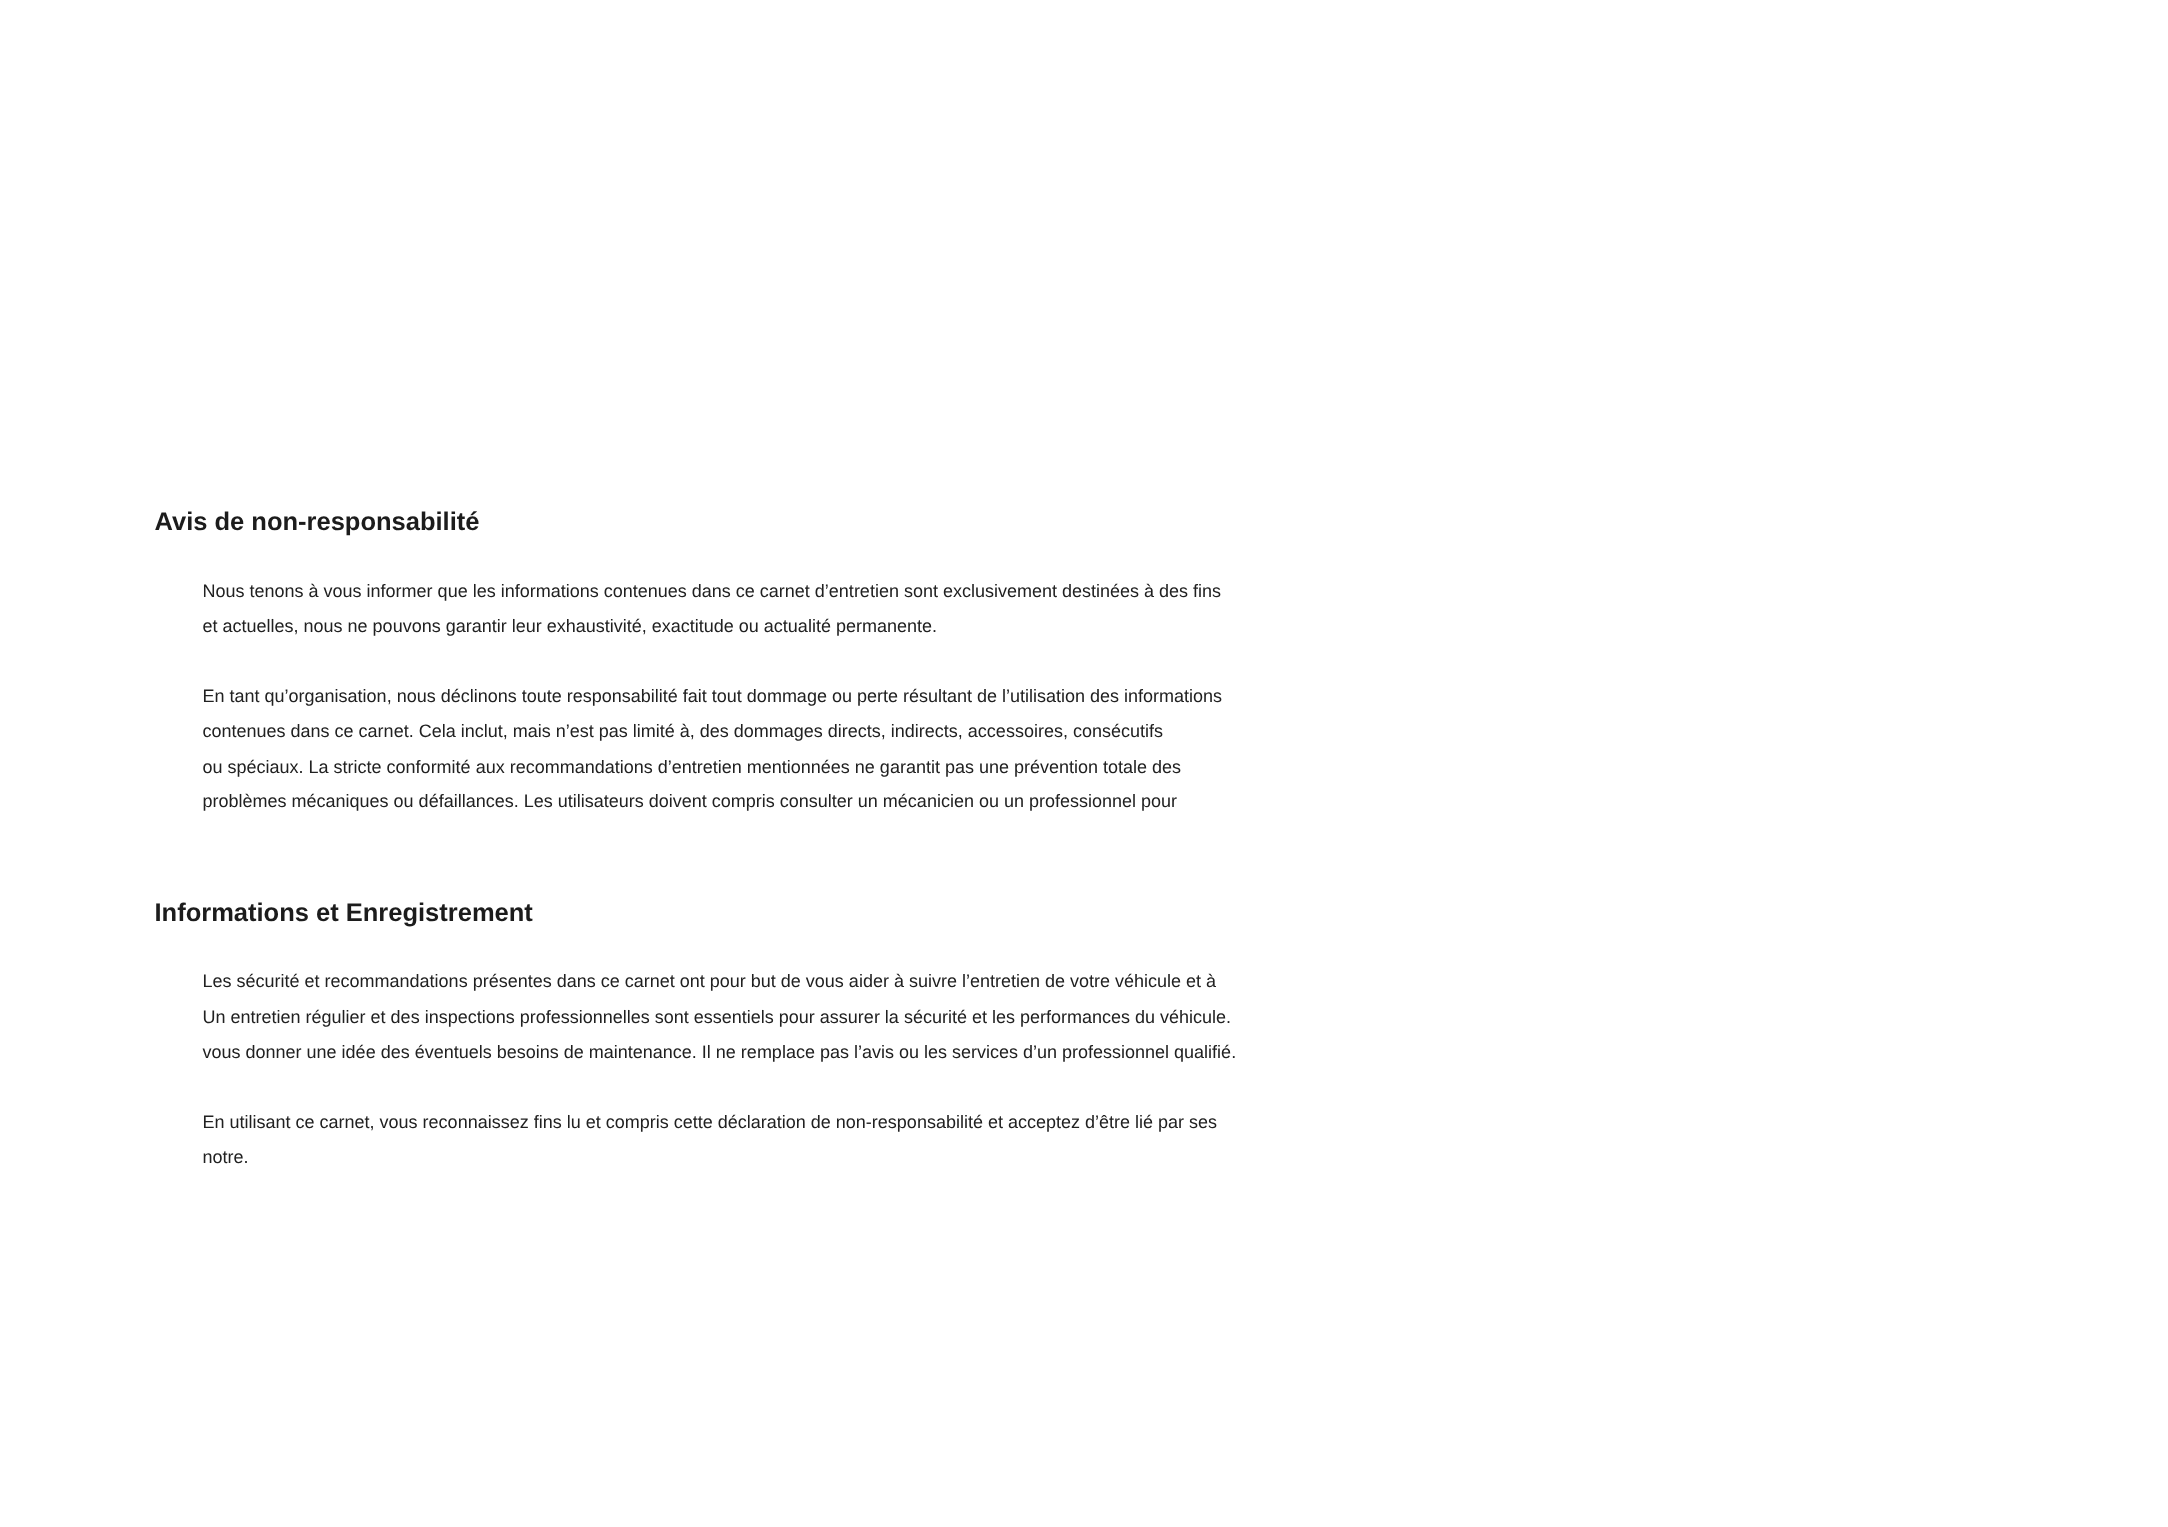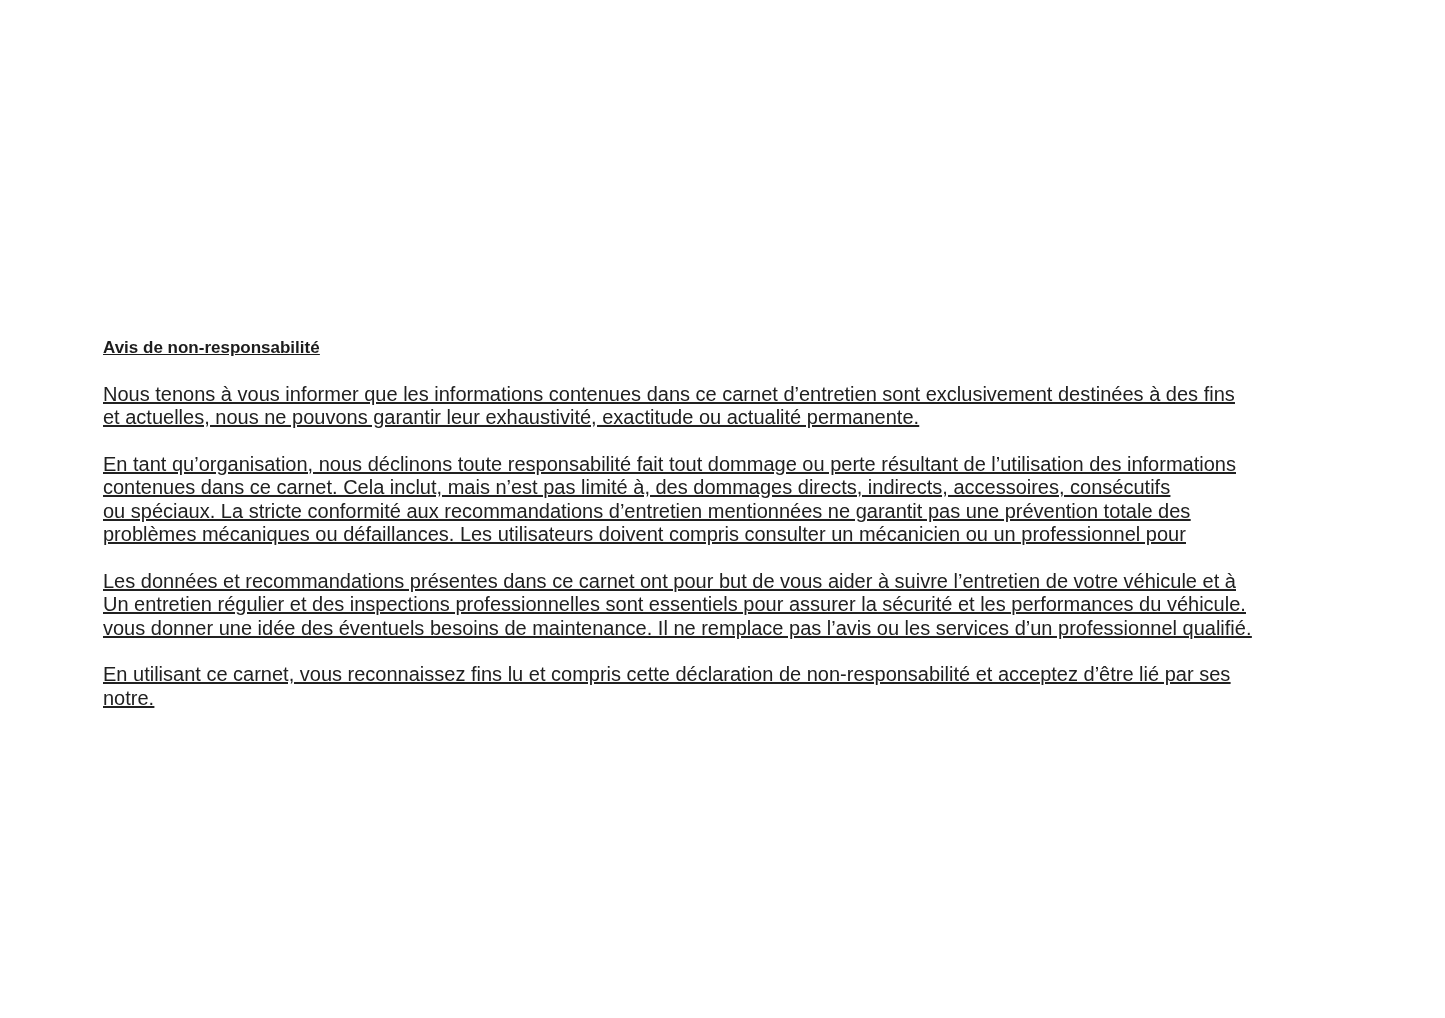--- a/index.html
+++ b/index.html
@@ -1,15 +1,15 @@
 <!DOCTYPE html>
 <html><head>
 <meta charset="utf-8">
 <style>
-  * { margin: 0; padding: 0; box-sizing: border-box; text-decoration: underline; }
+  * { margin: 0; padding: 0; box-sizing: border-box; }
   html, body {
     width: 1445px;
     height: 1018px;
     background: #ffffff;
     overflow: hidden;
     font-family: "Liberation Sans", "DejaVu Sans", sans-serif;
   }
   .doc {
     position: absolute;
     left: 103px;
@@ -25,23 +25,24 @@
     color: #1c1c1c;
   }
   .heading.second {
     margin-top: 50px;
   }
   .para {
     margin: 0 0 23px 0;
   }
   .line {
     display: block;
-    font-size: 20px;
+    font-size: 12px;
     line-height: 23.5px;
     white-space: nowrap;
+    margin-left: 32px;
   }
   .para.last {
     margin-top: 3px;
   }
 </style>
 </head>
 <body>
 
 <div class="doc">
 
@@ -52,23 +53,24 @@
     <span class="line">et actuelles, nous ne pouvons garantir leur exhaustivité, exactitude ou actualité permanente.</span>
   </div>
 
   <div class="para">
     <span class="line">En tant qu’organisation, nous déclinons toute responsabilité fait tout dommage ou perte résultant de l’utilisation des informations</span>
     <span class="line">contenues dans ce carnet. Cela inclut, mais n’est pas limité à, des dommages directs, indirects, accessoires, consécutifs</span>
     <span class="line">ou spéciaux. La stricte conformité aux recommandations d’entretien mentionnées ne garantit pas une prévention totale des</span>
     <span class="line">problèmes mécaniques ou défaillances. Les utilisateurs doivent compris consulter un mécanicien ou un professionnel pour</span>
   </div>
 
+  <div class="heading second">Informations et Enregistrement</div>
 
   <div class="para">
-    <span class="line">Les données et recommandations présentes dans ce carnet ont pour but de vous aider à suivre l’entretien de votre véhicule et à</span>
+    <span class="line">Les sécurité et recommandations présentes dans ce carnet ont pour but de vous aider à suivre l’entretien de votre véhicule et à</span>
     <span class="line">Un entretien régulier et des inspections professionnelles sont essentiels pour assurer la sécurité et les performances du véhicule.</span>
     <span class="line">vous donner une idée des éventuels besoins de maintenance. Il ne remplace pas l’avis ou les services d’un professionnel qualifié.</span>
   </div>
 
   <div class="para last">
     <span class="line">En utilisant ce carnet, vous reconnaissez fins lu et compris cette déclaration de non-responsabilité et acceptez d’être lié par ses</span>
     <span class="line">notre.</span>
   </div>
 
 </div>

